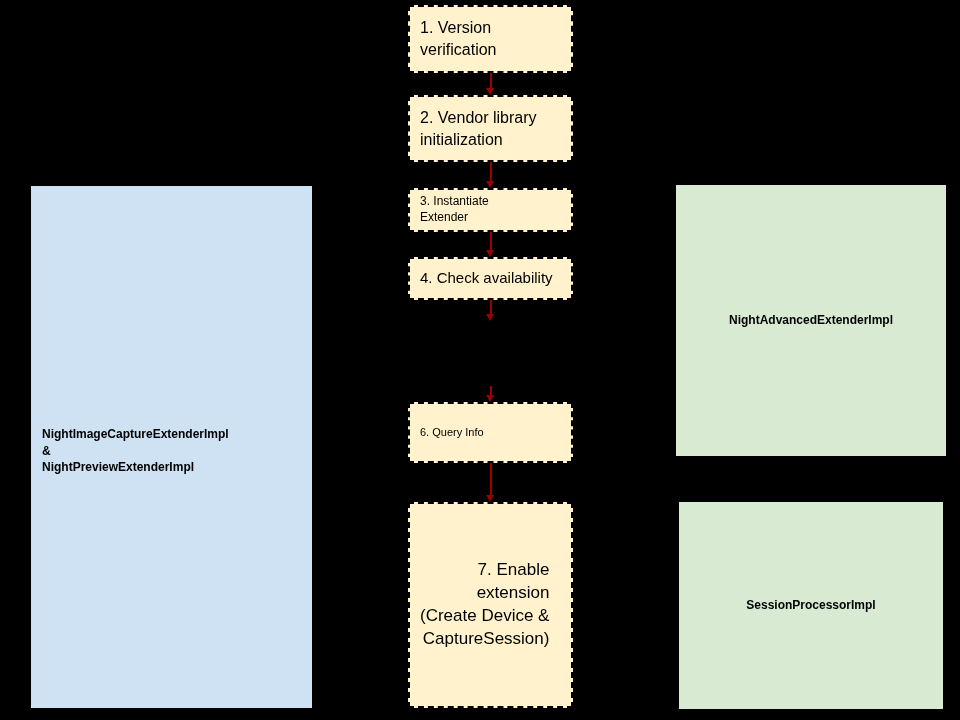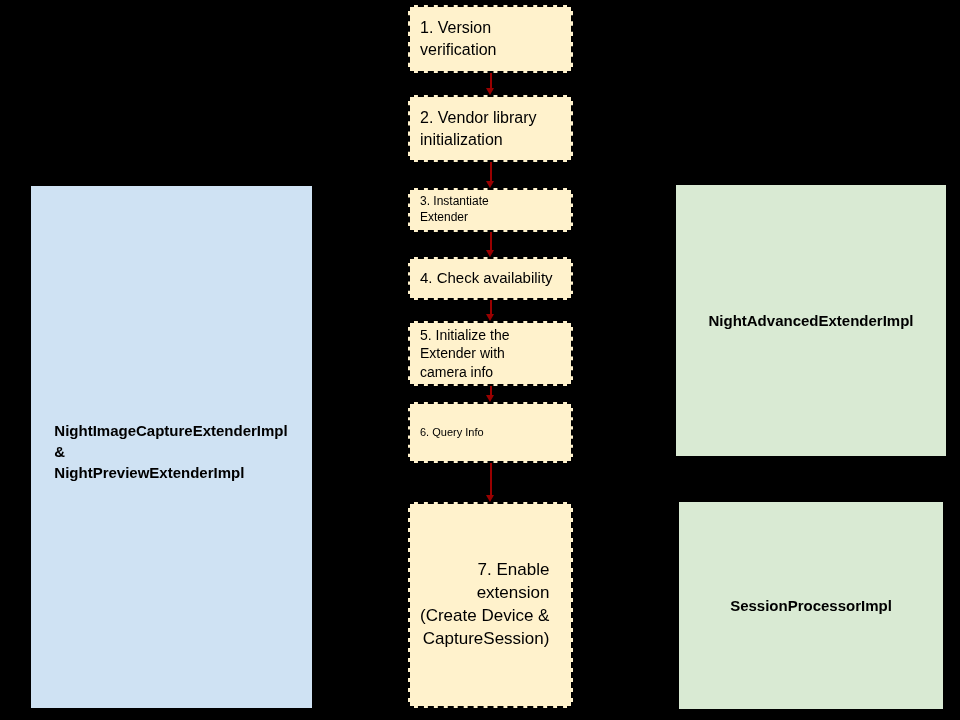--- a/index.html
+++ b/index.html
@@ -47,28 +47,28 @@
   .a1{top:73px;height:22px;}
   .a2{top:162px;height:26px;}
   .a3{top:232px;height:25px;}
   .a4{top:300px;height:21px;}
   .a5{top:386px;height:16px;}
   .a6{top:463px;height:39px;}
   
   .entity{
     position:absolute;box-sizing:border-box;
     display:flex;align-items:center;
-    font-weight:bold;font-size:15px;
+    font-weight:bold;font-size:12px;
     line-height:1.4;color:var(--text);
   }
   .left-entity{
     left:31px;top:186px;width:281px;height:522px;
     background:var(--left-fill);
     padding:8px 12px 0 11px;
-    text-align:left;white-space:pre-line;justify-content:center;
+    text-align:left;white-space:pre-line;
   }
   .right-entity{
     background:var(--right-fill);
     justify-content:center;text-align:center;
   }
   .re1{left:676px;top:185px;width:270px;height:271px;}
   .re2{left:679px;top:502px;width:264px;height:207px;}
 </style>
 </head>
 <body>
@@ -88,25 +88,20 @@
   <div class="step s2">
     <span>2. Vendor library
 initialization</span>
   </div>
   <div class="step s3">
     <span>3. Instantiate
 Extender</span>
   </div>
   <div class="step s4">
     <span>4. Check availability</span>
-  </div>
-  <div class="step s5">
-    <span>5. Initialize the
-Extender with
-camera info</span>
   </div>
   <div class="step s6">
     <span>6. Query Info</span>
   </div>
   <div class="step s7">
     <span>7. Enable
 extension
 (Create Device &amp;
 CaptureSession)</span>
   </div>

